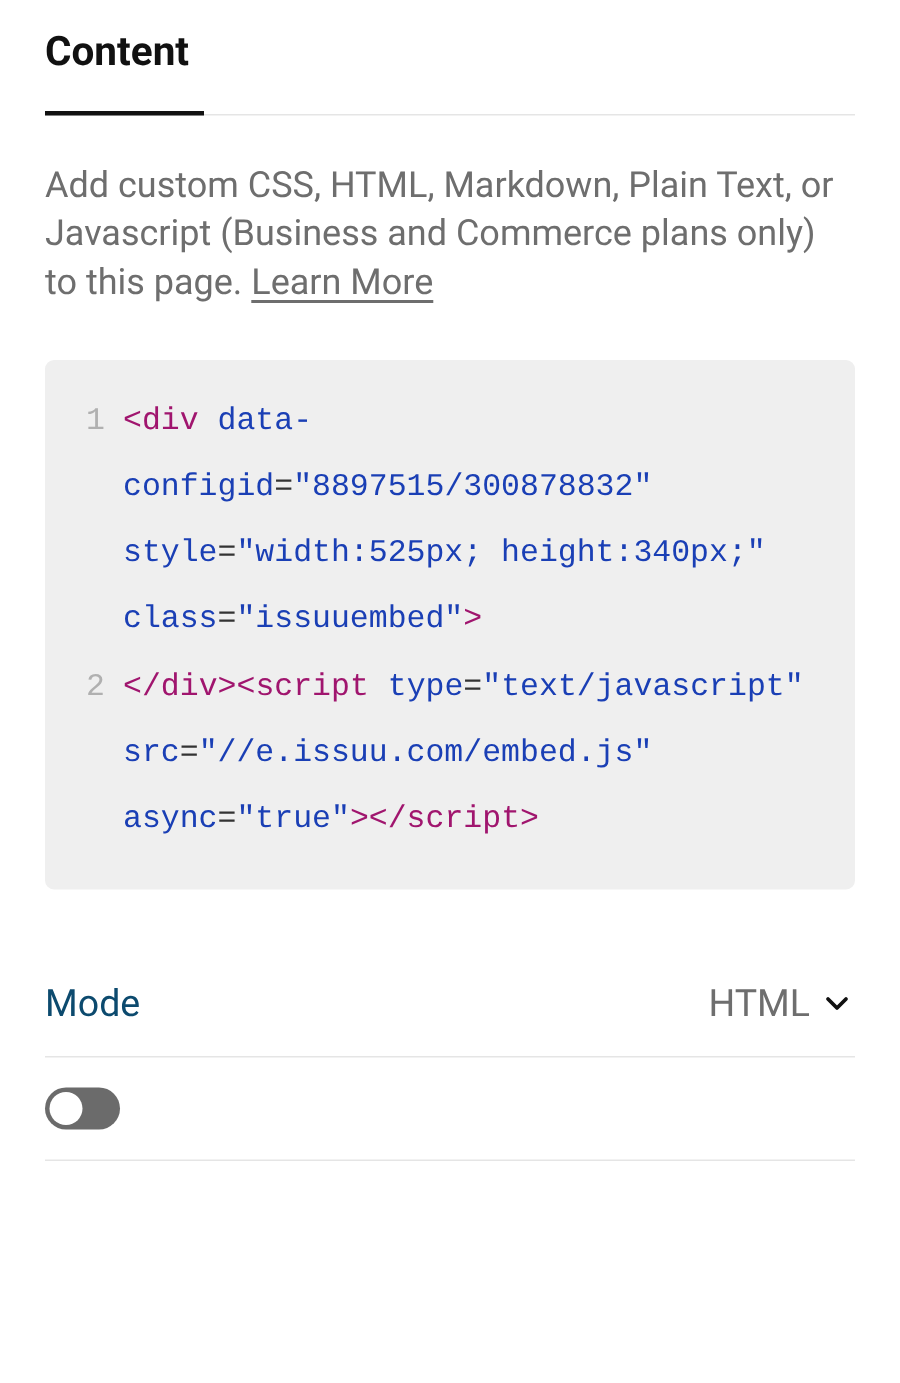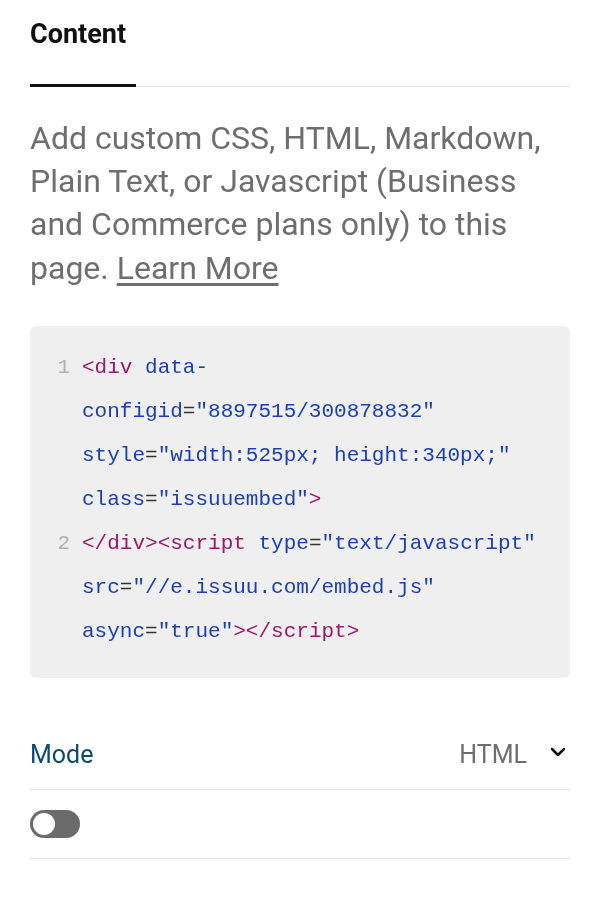--- a/index.html
+++ b/index.html
@@ -14,34 +14,34 @@
     .tab-header {
       display: flex;
       align-items: baseline;
       border-bottom: 1px solid #e5e5e5;
       margin-bottom: 30px;
     }
     .tab {
       font-size: 27px;
       font-weight: 700;
       color: #111;
-      padding-bottom: 36px;
+      padding-bottom: 26px;
       position: relative;
       cursor: pointer;
     }
     .tab-underline {
       position: absolute;
       bottom: -1px;
       left: 0;
       height: 3px;
       width: 106px;
       background: #111;
     }
     .description {
-      font-size: 32px;
+      font-size: 24px;
       line-height: 1.35;
       color: #6e6e6e;
       margin-bottom: 36px;
     }
     .learn-more {
       color: #6e6e6e;
       text-decoration: underline;
       text-underline-offset: 4px;
       cursor: pointer;
     }
@@ -82,22 +82,22 @@
       padding: 20px 0;
       border-bottom: 1px solid #e5e5e5;
     }
     .setting-label {
       font-size: 25px;
       font-weight: 400;
       color: #0c4a6e;
     }
     .mode-value-wrap {
       display: flex;
-      align-items: flex-start;
-      gap: 19px;
+      align-items: center;
+      gap: 6px;
       cursor: pointer;
     }
     .mode-value {
       font-size: 25px;
       color: #6e6e6e;
     }
     .chevron-down {
       width: 24px;
       height: 24px;
     }

